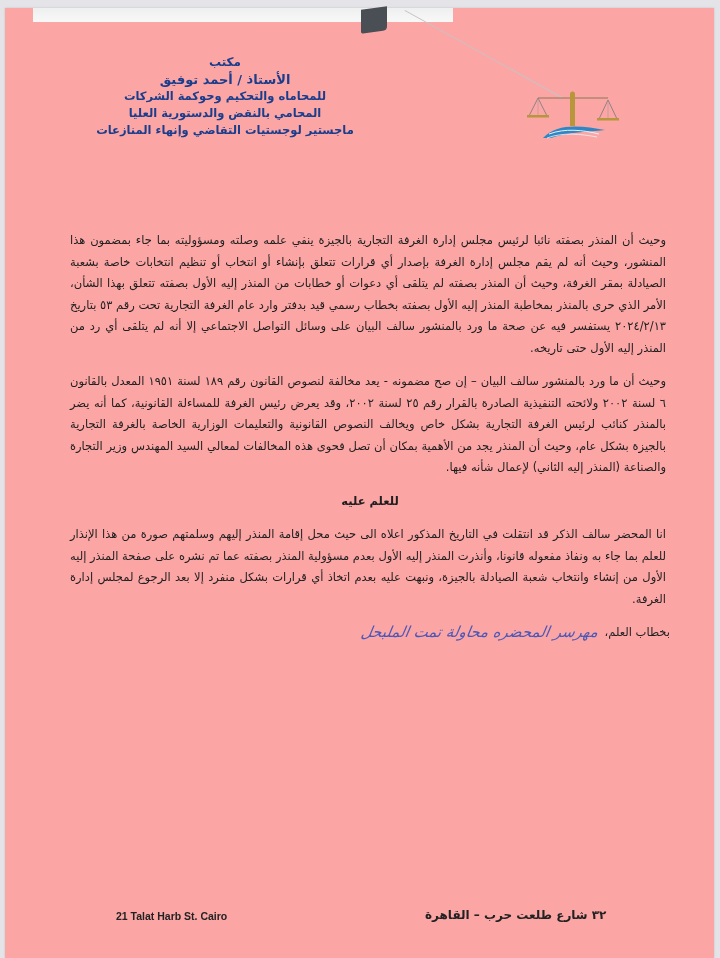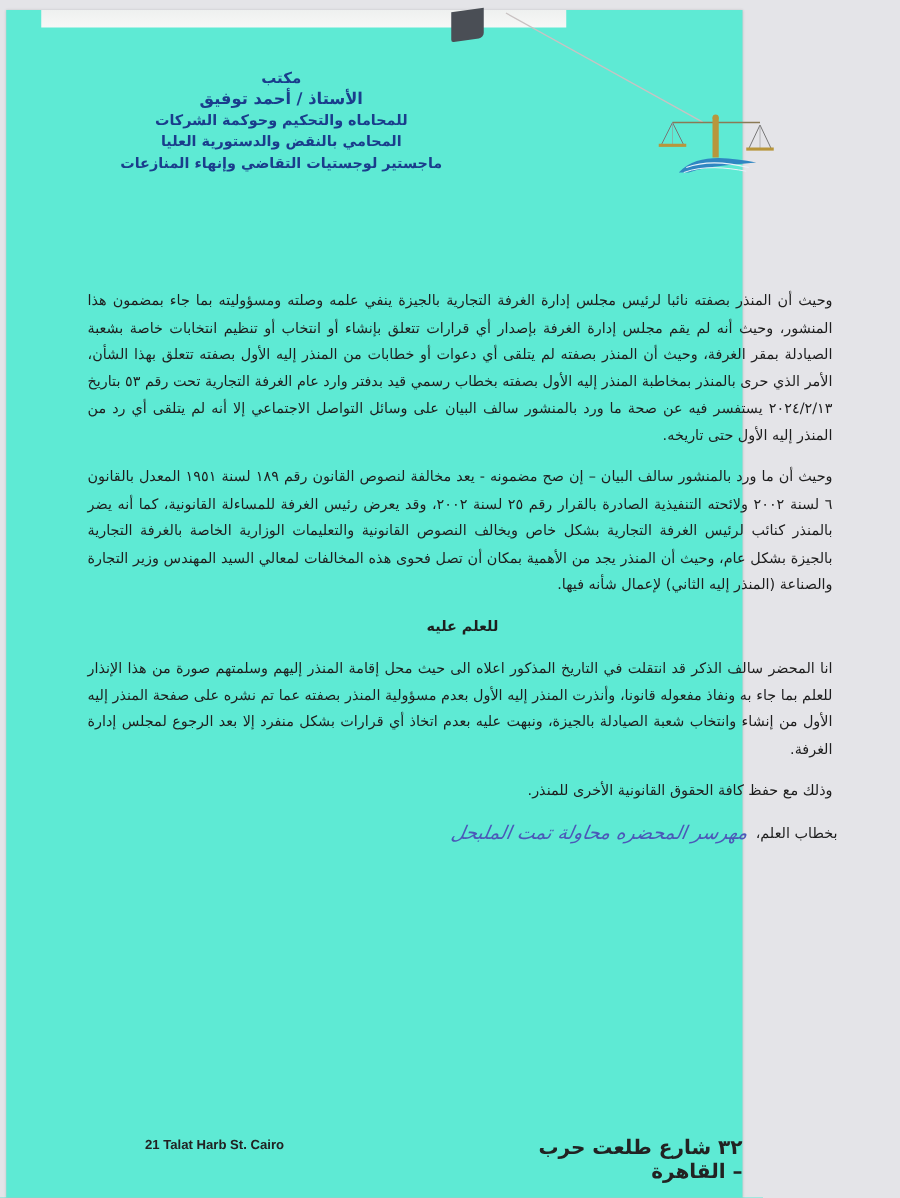--- a/index.html
+++ b/index.html
@@ -3,22 +3,22 @@
 <meta charset="utf-8">
 <style>
   html, body { margin: 0; padding: 0; }
   body {
     width: 720px; height: 958px; overflow: hidden;
     background: #e4e4e8;
     font-family: "DejaVu Sans", "Liberation Sans", sans-serif;
     position: relative;
   }
   .page {
-    position: absolute; left: 5px; top: 8px; width: 589px; height: 950px;
-    background: #5eead4;
+    position: absolute; left: 5px; top: 8px; width: 709px; height: 950px;
+    background: #fca5a5;
     box-shadow: 0 0 2px rgba(0,0,0,0.15);
   }
   .top-scan-strip {
     position: absolute; left: 28px; top: 0; width: 420px; height: 14px;
     background: linear-gradient(#eef0ef, #f7f8f7);
   }
   .clip {
     position: absolute; left: 356px; top: 0; width: 26px; height: 24px;
     background: #4a4e55; border-radius: 0 0 4px 2px;
     transform: skewY(-8deg);
@@ -48,21 +48,21 @@
   .signature {
     font-family: "DejaVu Serif", serif; font-style: italic; color: #4b58b8;
     font-size: 15px; transform: skewX(-10deg);
   }
   .footer-en {
     position: absolute; left: 111px; top: 902px;
     font-family: "Liberation Sans", sans-serif; font-weight: bold; font-size: 10.5px; color: #222;
   }
   .footer-ar {
     position: absolute; left: 420px; top: 900px; direction: rtl;
-    font-weight: bold; font-size: 16px; color: #222;
+    font-weight: bold; font-size: 12px; color: #222;
   }
 </style>
 </head>
 <body>
 
 <div class="page">
   <div class="top-scan-strip"></div>
   <div class="clip"></div>
   <div class="fold-line"></div>
 
@@ -89,21 +89,20 @@
     <path d="M20 50 C 35 34, 60 38, 82 42 C 65 44, 45 44, 28 50 Z" fill="#2f86c2"></path>
     <path d="M26 46 C 42 40, 60 42, 76 46" stroke="#e8f2fa" stroke-width="1" fill="none"></path>
     <path d="M24 50 C 40 44, 58 46, 74 49" stroke="#e8f2fa" stroke-width="0.8" fill="none"></path>
   </svg>
 
   <div class="body-text">
     <p>وحيث أن المنذر بصفته نائبا لرئيس مجلس إدارة الغرفة التجارية بالجيزة ينفي علمه وصلته ومسؤوليته بما جاء بمضمون هذا المنشور، وحيث أنه لم يقم مجلس إدارة الغرفة بإصدار أي قرارات تتعلق بإنشاء أو انتخاب أو تنظيم انتخابات خاصة بشعبة الصيادلة بمقر الغرفة، وحيث أن المنذر بصفته لم يتلقى أي دعوات أو خطابات من المنذر إليه الأول بصفته تتعلق بهذا الشأن، الأمر الذي حرى بالمنذر بمخاطبة المنذر إليه الأول بصفته بخطاب رسمي قيد بدفتر وارد عام الغرفة التجارية تحت رقم ٥٣ بتاريخ ٢٠٢٤/٢/١٣ يستفسر فيه عن صحة ما ورد بالمنشور سالف البيان على وسائل التواصل الاجتماعي إلا أنه لم يتلقى أي رد من المنذر إليه الأول حتى تاريخه.</p>
     <p>وحيث أن ما ورد بالمنشور سالف البيان – إن صح مضمونه - يعد مخالفة لنصوص القانون رقم ١٨٩ لسنة ١٩٥١ المعدل بالقانون ٦ لسنة ٢٠٠٢ ولائحته التنفيذية الصادرة بالقرار رقم ٢٥ لسنة ٢٠٠٢، وقد يعرض رئيس الغرفة للمساءلة القانونية، كما أنه يضر بالمنذر كنائب لرئيس الغرفة التجارية بشكل خاص ويخالف النصوص القانونية والتعليمات الوزارية الخاصة بالغرفة التجارية بالجيزة بشكل عام، وحيث أن المنذر يجد من الأهمية بمكان أن تصل فحوى هذه المخالفات لمعالي السيد المهندس وزير التجارة والصناعة (المنذر إليه الثاني) لإعمال شأنه فيها.</p>
     <div class="heading-center">للعلم عليه</div>
     <p>انا المحضر سالف الذكر قد انتقلت في التاريخ المذكور اعلاه الى حيث محل إقامة المنذر إليهم وسلمتهم صورة من هذا الإنذار للعلم بما جاء به ونفاذ مفعوله قانونا، وأنذرت المنذر إليه الأول بعدم مسؤولية المنذر بصفته عما تم نشره على صفحة المنذر إليه الأول من إنشاء وانتخاب شعبة الصيادلة بالجيزة، ونبهت عليه بعدم اتخاذ أي قرارات بشكل منفرد إلا بعد الرجوع لمجلس إدارة الغرفة.</p>
-    <p class="closing">وذلك مع حفظ كافة الحقوق القانونية الأخرى للمنذر.</p>
     <div class="signature-row">
       <span>بخطاب العلم،</span>
       <span class="signature">مهرسر المحضره محاولة تمت الملبحل</span>
     </div>
   </div>
 
   <div class="footer-en">21 Talat Harb St. Cairo</div>
   <div class="footer-ar">٣٢ شارع طلعت حرب – القاهرة</div>
 </div>
 

